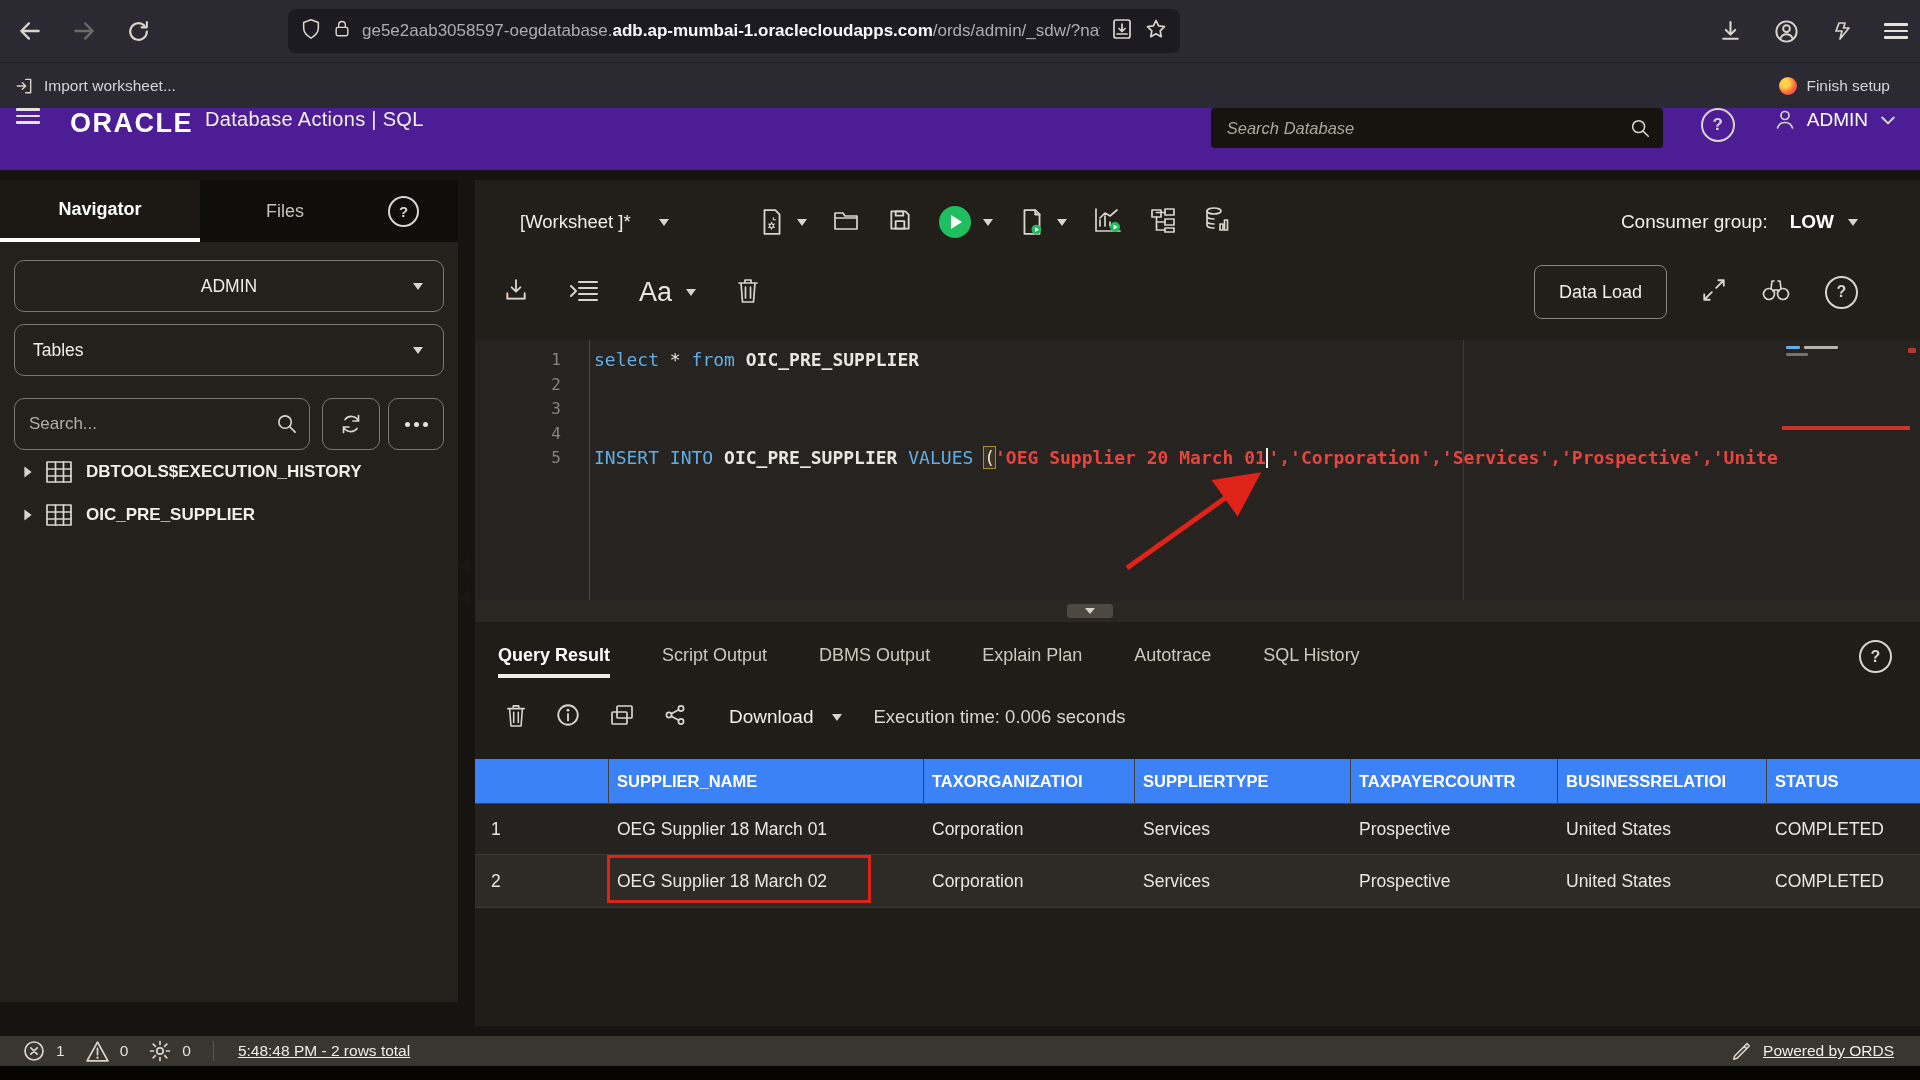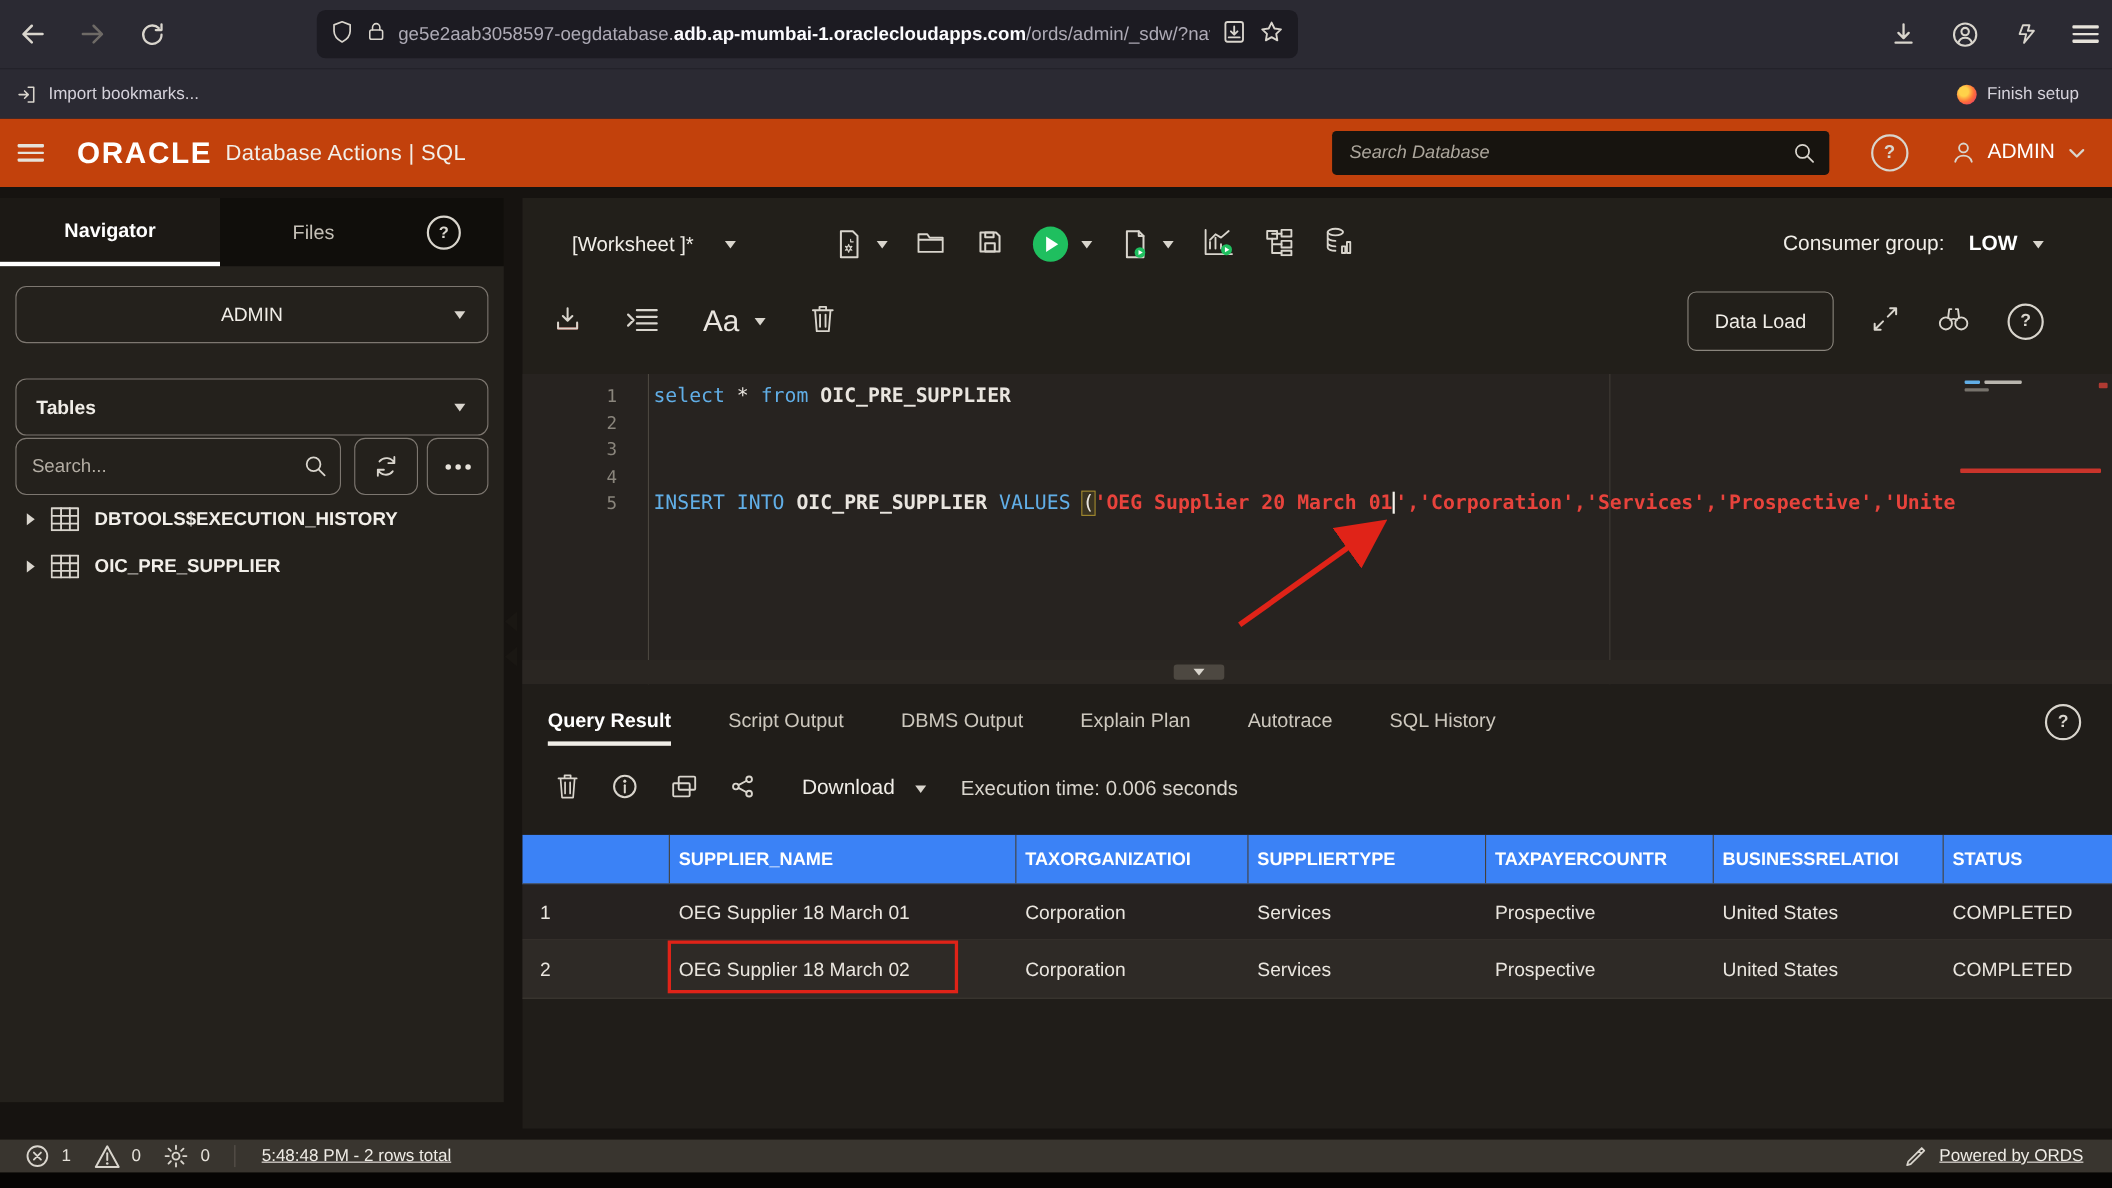--- a/index.html
+++ b/index.html
@@ -13,21 +13,21 @@
   .chrome{left:0;top:0;width:1920px;height:62px;background:#2b2a33;}
   .urlbar{left:288px;top:9px;width:892px;height:44px;background:#1c1b22;border-radius:8px;
           display:flex;align-items:center;padding:0 12px;box-sizing:border-box;gap:10px;}
   .urltext{font-size:17px;color:#aeabb6;white-space:nowrap;overflow:hidden;}
   .urltext b{color:#fbfbfe;font-weight:700;}
   .navbtn{width:36px;height:36px;display:flex;align-items:center;justify-content:center;border-radius:6px;}
   .bookmarks{left:0;top:62px;width:1920px;height:46px;background:#2b2a33;border-top:1px solid #23222b;
              display:flex;align-items:center;padding:0 14px;box-sizing:border-box;font-size:15.5px;color:#d5d2db;}
   .ffdot{width:18px;height:18px;border-radius:50%;background:radial-gradient(circle at 35% 35%,#ffd24a 0 25%,#ff7139 55%,#e1247a 100%);}
   
-  .ohead{left:0;top:108px;width:1920px;height:62px;background:#c2410c;display:flex;align-items:center;}
+  .ohead{left:0;top:108px;width:1920px;height:62px;background:#4c1d95;display:flex;align-items:flex-start;}
   .brand{font-size:27px;font-weight:700;letter-spacing:1.5px;color:#fff;}
   .apptitle{font-size:20px;color:#f2efe9;margin-left:12px;letter-spacing:.3px;}
   .hsearch{width:452px;height:40px;background:#17140f;border:none;border-radius:4px;color:#e8e4dd;
            padding:0 44px 0 16px;font-size:16.5px;box-sizing:border-box;}
   .hsearch::placeholder{color:#aca69c;font-style:italic;}
   .burger{width:24px;height:16px;display:flex;flex-direction:column;justify-content:space-between;}
   .burger i{height:2.6px;background:#e6e2da;border-radius:1px;}
   .helpc{width:30px;height:30px;border:2px solid #d9d5cd;border-radius:50%;display:flex;align-items:center;justify-content:center;
          font-size:17px;font-weight:700;color:#d9d5cd;}
   
@@ -172,21 +172,21 @@
           <i></i>
         </div>
     </div>
   </div>
 
   <div class="abs bookmarks">
     <span class="row" style="gap:10px;">
       <svg width="20" height="20" viewBox="0 0 24 24">
           <path class="ic" d="M14 4h6v16h-6M4 12h10M10 8l4 4-4 4"></path>
         </svg>
-      <span>Import bookmarks...</span>
+      <span>Import worksheet...</span>
     </span>
     <span class="row" style="margin-left:auto;gap:9px;margin-right:16px;">
       <span class="ffdot"></span>
       <span>Finish setup</span>
     </span>
   </div>
 
   <div class="abs ohead">
     <div style="margin-left:16px;">
         <div class="burger">
@@ -230,21 +230,21 @@
       <div class="helpc" style="margin-left:18px;width:27px;height:27px;font-size:15px;">
           <span>?</span>
         </div>
     </div>
 
     <div class="selbox" style="top:80px;justify-content:center;">
       <span>ADMIN</span>
       <span class="tri-down" style="position:absolute;right:20px;"></span>
     </div>
 
-    <div class="selbox" style="top:164px;padding-left:18px;font-weight:bold;">
+    <div class="selbox" style="top:144px;padding-left:18px;">
       <span>Tables</span>
       <span class="tri-down" style="position:absolute;right:20px;"></span>
     </div>
 
     <div class="abs" style="left:14px;top:218px;width:296px;">
       <input class="sminput" style="width: 296px;" placeholder="Search...">
       <svg width="23" height="23" viewBox="0 0 24 24" style="position:absolute;right:12px;top:14px;">
           <circle class="ic" cx="10.5" cy="10.5" r="6.5"></circle>
           <path class="ic" d="M15.5 15.5L21 21"></path>
         </svg>

